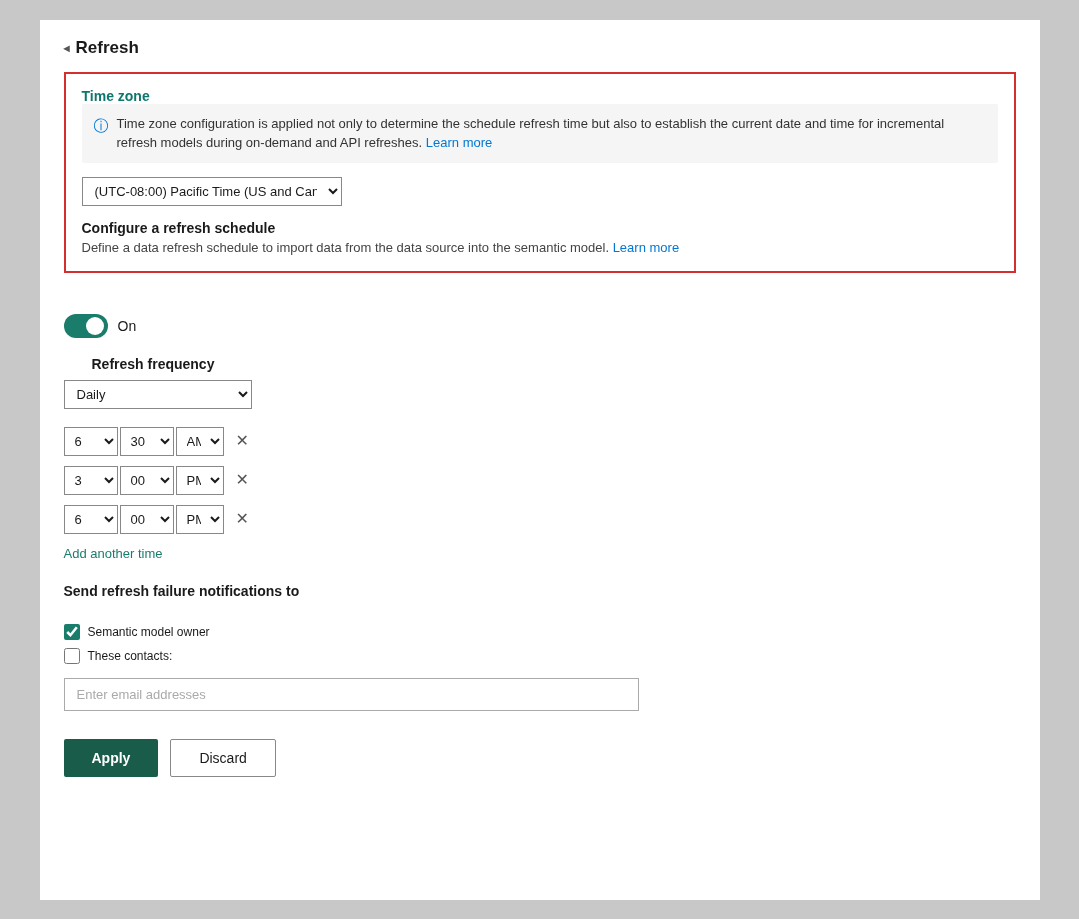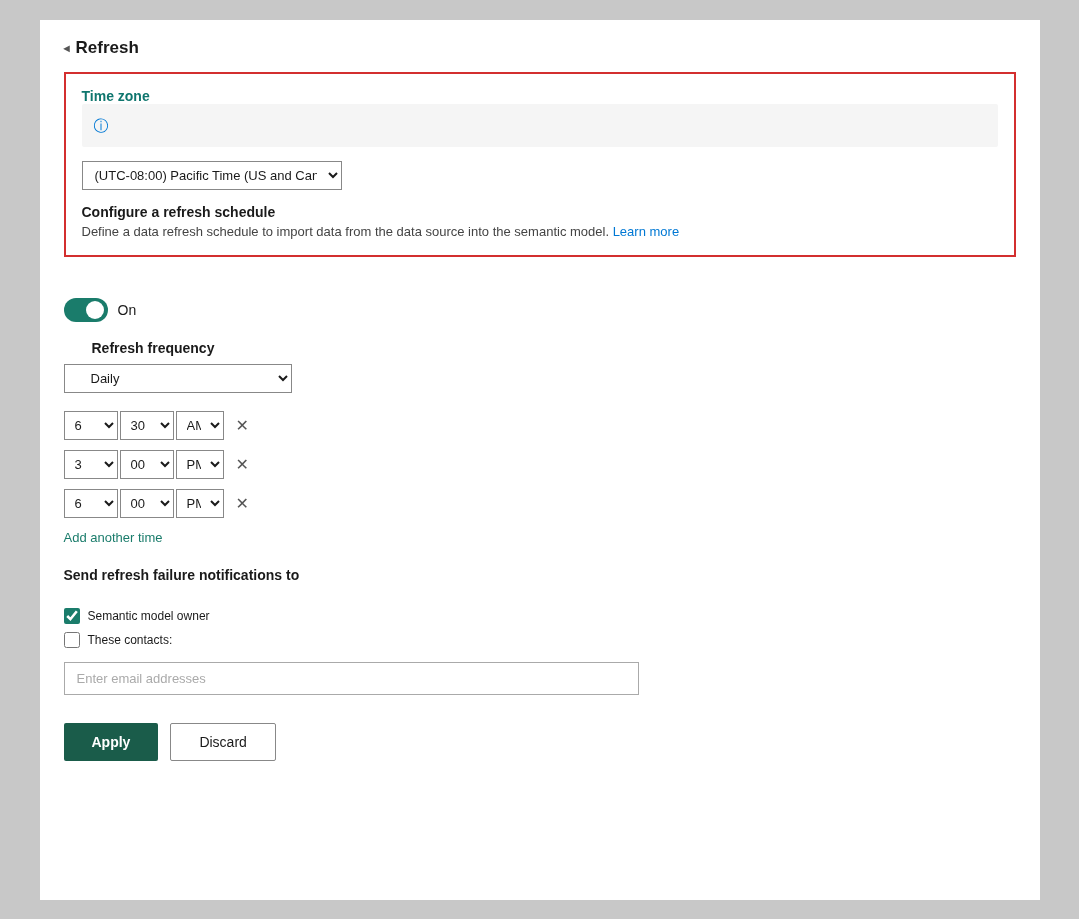--- a/index.html
+++ b/index.html
@@ -121,23 +121,23 @@
     }
     .field-label {
       font-size: 14px;
       font-weight: 600;
       color: #1a1a1a;
       margin-bottom: 8px;
       padding-left: 28px;
     }
     .freq-select {
       border: 1px solid #888;
-      padding: 5px 22px;
-      font-size: 13px;
-      width: 228px;
+      padding: 5px 8px;
+      font-size: 13px;
+      width: 188px;
       background: #fff;
       cursor: pointer;
       color: #1a1a1a;
       margin-bottom: 18px;
     }
     .time-section-label {
       font-size: 14px;
       font-weight: 600;
       color: #1a1a1a;
       margin-bottom: 10px;
@@ -246,20 +246,24 @@
     <span class="page-title-arrow">◂</span>
     <span>Refresh</span>
   </div>
 
   
   <div class="red-border-section">
     <div class="section-label">Time zone</div>
 
     <div class="info-box">
       <span class="info-icon">ⓘ</span>
+      <span class="info-text">
+        <span>Time zone configuration is applied not only to determine the schedule refresh time but also to establish the current date and time for incremental refresh models during on-demand and API refreshes.</span>
+        <a href="#">Learn more</a>
+      </span>
     </div>
 
     <select class="timezone-select">
       <option>(UTC-08:00) Pacific Time (US and Can</option>
       <option>(UTC-05:00) Eastern Time (US and Canada)</option>
       <option>(UTC+00:00) UTC</option>
       <option>(UTC+01:00) Central European Time</option>
     </select>
 
     <div class="configure-title">Configure a refresh schedule</div>

